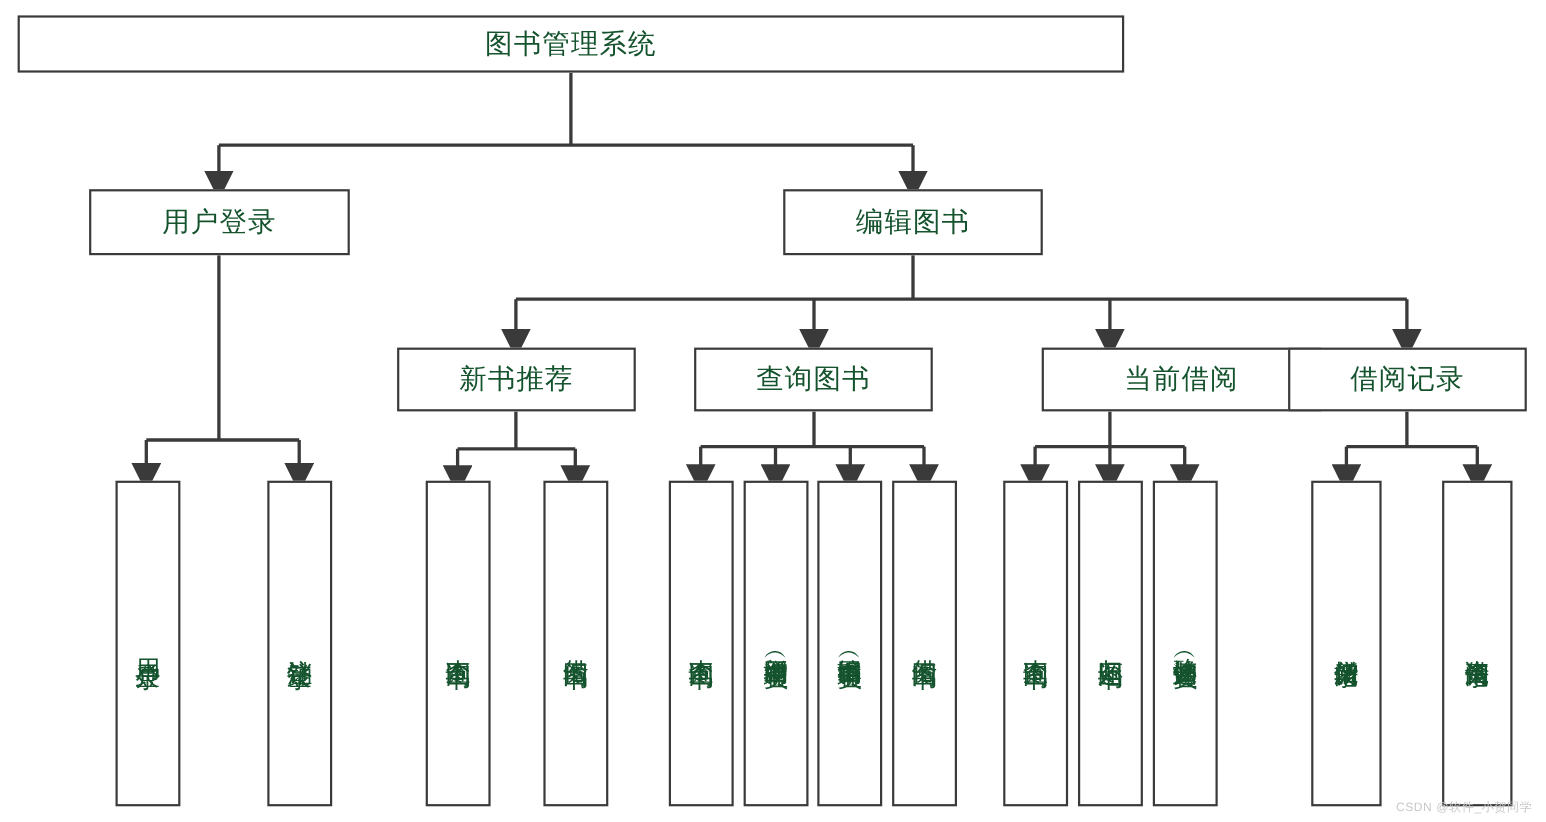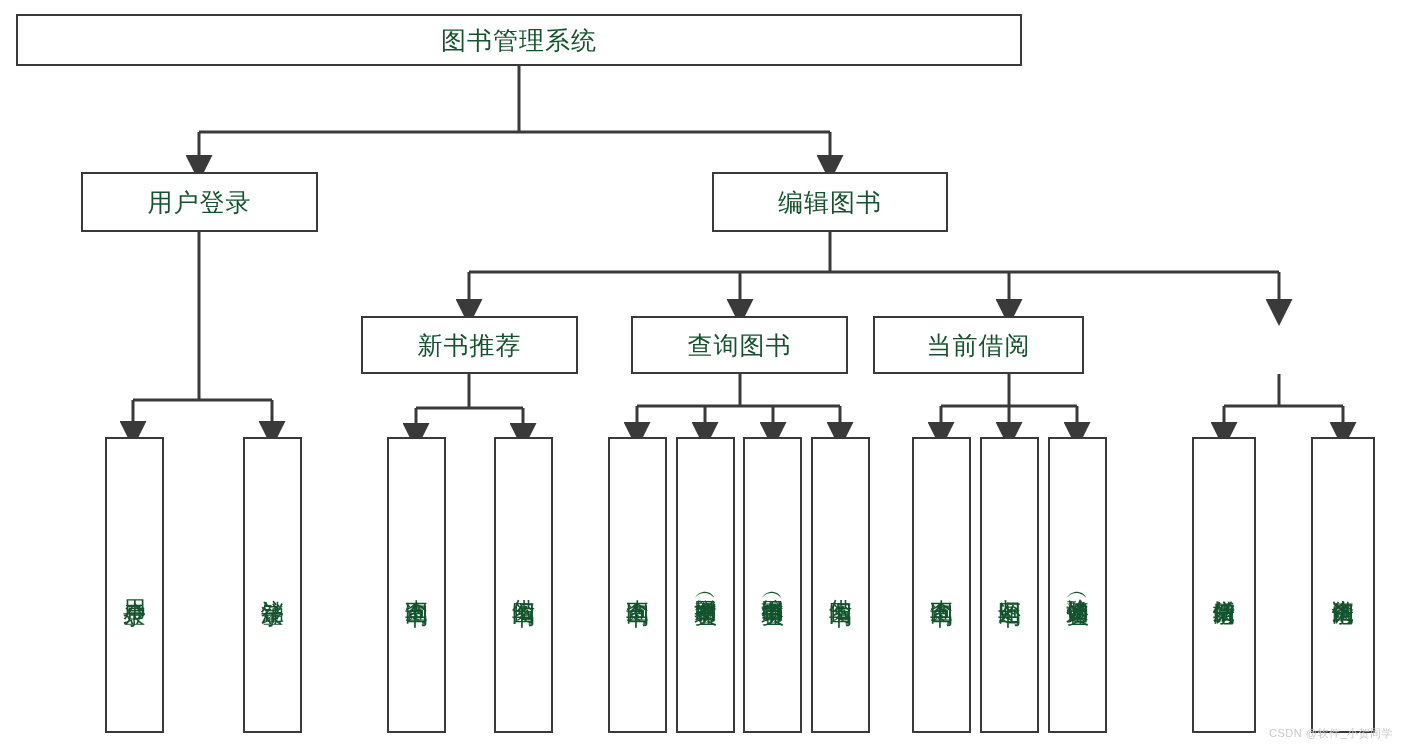--- a/index.html
+++ b/index.html
@@ -141,22 +141,25 @@
   <div class="node h" style="left:712px; top:172px; width:236px; height:60px;">
     <span class="lbl">编辑图书</span>
   </div>
 
   <div class="node h" style="left:361px; top:316px; width:217px; height:58px;">
     <span class="lbl">新书推荐</span>
   </div>
   <div class="node h" style="left:631px; top:316px; width:217px; height:58px;">
     <span class="lbl">查询图书</span>
   </div>
-  <div class="node h" style="left:873px; top:316px; width:211px; height:58px;">
+  <div class="node h" style="left:947px; top:316px; width:254px; height:58px;">
     <span class="lbl">当前借阅</span>
+  </div>
+  <div class="node h" style="left:1171px; top:316px; width:217px; height:58px;">
+    <span class="lbl">借阅记录</span>
   </div>
 
   <div class="node v" style="left:105px; top:437px; width:59px; height:296px;">
     <span class="lbl">用户登录</span>
   </div>
   <div class="node v" style="left:243px; top:437px; width:59px; height:296px;">
     <span class="lbl">注销登录</span>
   </div>
 
   <div class="node v" style="left:387px; top:437px; width:59px; height:296px;">

